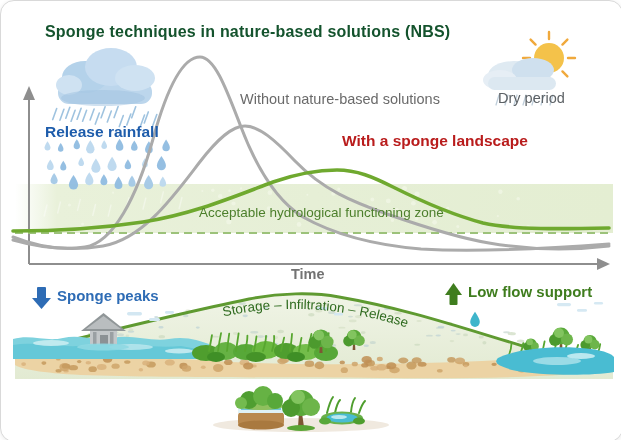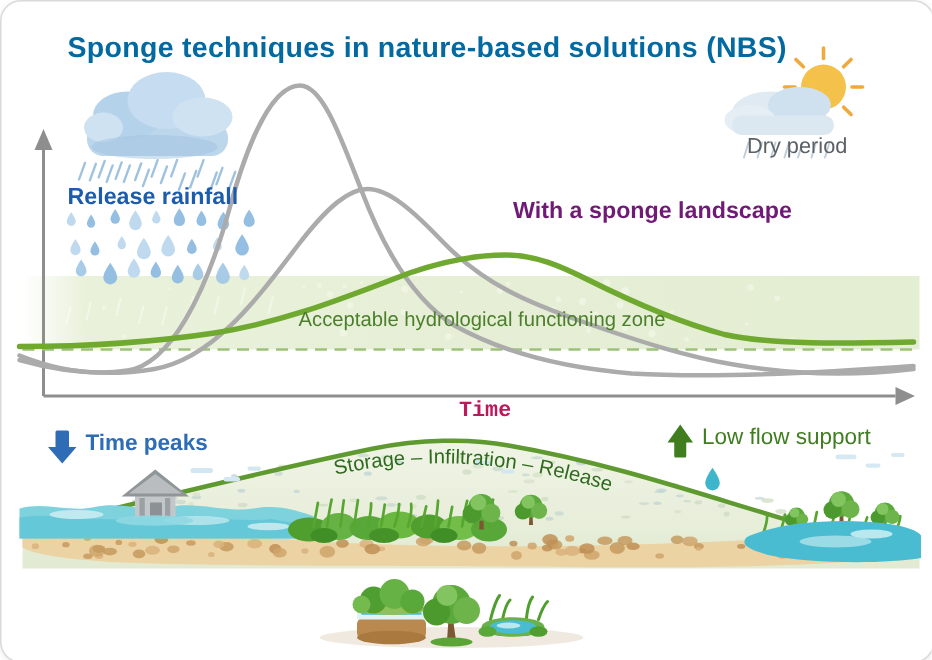--- a/index.html
+++ b/index.html
@@ -4,29 +4,29 @@
 <style>
   html,body{margin:0;padding:0;background:#ffffff;}
   .card{
     position:relative;width:621px;height:440px;background:#ffffff;
     border:1px solid #d9d9d9;border-radius:14px;overflow:hidden;
     box-shadow:0 1px 4px rgba(0,0,0,.08);
     font-family:"Liberation Sans",sans-serif;
   }
   .art{position:absolute;left:0;top:0;width:621px;height:440px;}
   .lbl{position:absolute;white-space:nowrap;line-height:1.1;}
-  .title{left:44px;top:22px;font-size:19px;font-weight:700;color:#0369a1;letter-spacing:.2px;text-align:center;}
+  .title{left:44px;top:22px;font-size:16px;font-weight:700;color:#14532d;letter-spacing:.2px;text-align:center;}
   .without{left:239px;top:91px;font-size:14.5px;color:#6a6a6a;}
   .dry{left:497px;top:90px;font-size:14.5px;color:#5c6165;text-align:center;}
   .rainfall{left:44px;top:122px;font-size:15.5px;font-weight:700;color:#1d5cab;}
-  .sponge{left:341px;top:131px;font-size:15.5px;font-weight:700;color:#701a75;}
+  .sponge{left:341px;top:131px;font-size:15.5px;font-weight:700;color:#b91c1c;}
   .zone{left:198px;top:205px;font-size:13.5px;color:#4c7f2b;text-align:center;}
-  .time{left:305px;top:266px;font-size:14.5px;font-weight:600;color:#be185d;font-family:Liberation Mono, monospace;}
+  .time{left:290px;top:266px;font-size:14.5px;font-weight:600;color:#737373;}
   .flood{left:56px;top:287px;font-size:15px;font-weight:700;color:#2e6cb5;}
-  .lowflow{left:467px;top:283px;font-size:15px;font-weight:400;color:#3f7d1e;}
+  .lowflow{left:467px;top:283px;font-size:15px;font-weight:700;color:#3f7d1e;}
 </style>
 </head>
 <body>
 
 <div class="card">
 
   <svg class="art" viewBox="0 0 621 440" xmlns="http://www.w3.org/2000/svg">
     <defs>
       <linearGradient id="zoneGrad" x1="0" y1="0" x2="1" y2="0">
         <stop offset="0" stop-color="#eaf2dd" stop-opacity="0"></stop>
@@ -517,20 +517,21 @@
         <ellipse cx="341" cy="417" rx="21" ry="6.5" fill="#6ab14b"></ellipse>
         <ellipse cx="341" cy="417" rx="15.5" ry="4.5" fill="#49bcd2"></ellipse>
         <ellipse cx="338" cy="416" rx="8" ry="2" fill="#c6ecf2" opacity="0.9"></ellipse>
         <ellipse cx="324" cy="420" rx="6" ry="3.5" fill="#58a83a"></ellipse>
         <ellipse cx="358" cy="420" rx="6" ry="3.5" fill="#4f9e2e"></ellipse>
       </g>
     </g>
   </svg>
 
   <div class="lbl title">Sponge techniques in nature-based solutions (NBS)</div>
+  <div class="lbl without">Without nature-based solutions</div>
   <div class="lbl dry">Dry period</div>
   <div class="lbl rainfall">Release rainfall</div>
   <div class="lbl sponge">With a sponge landscape</div>
   <div class="lbl zone">Acceptable hydrological functioning zone</div>
   <div class="lbl time">Time</div>
-  <div class="lbl flood">Time peaks</div>
+  <div class="lbl flood">Sponge peaks</div>
   <div class="lbl lowflow">Low flow support</div>
 </div>
 
 </body></html>

